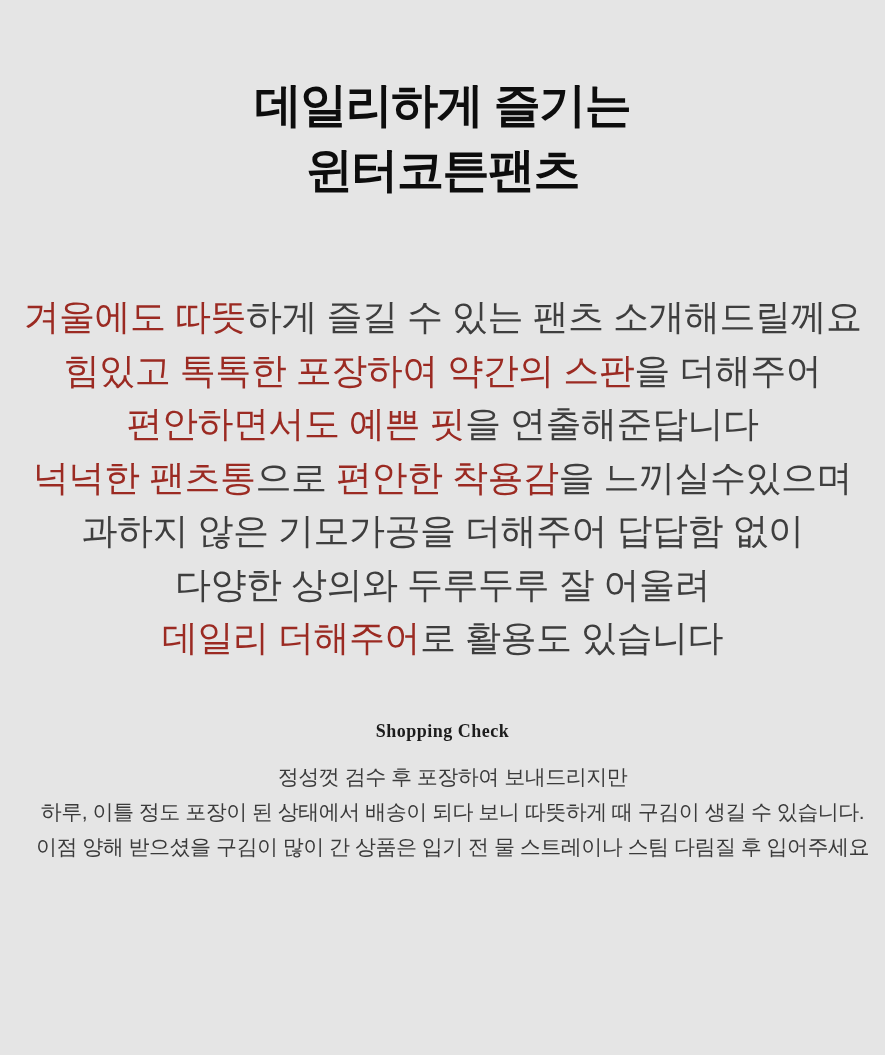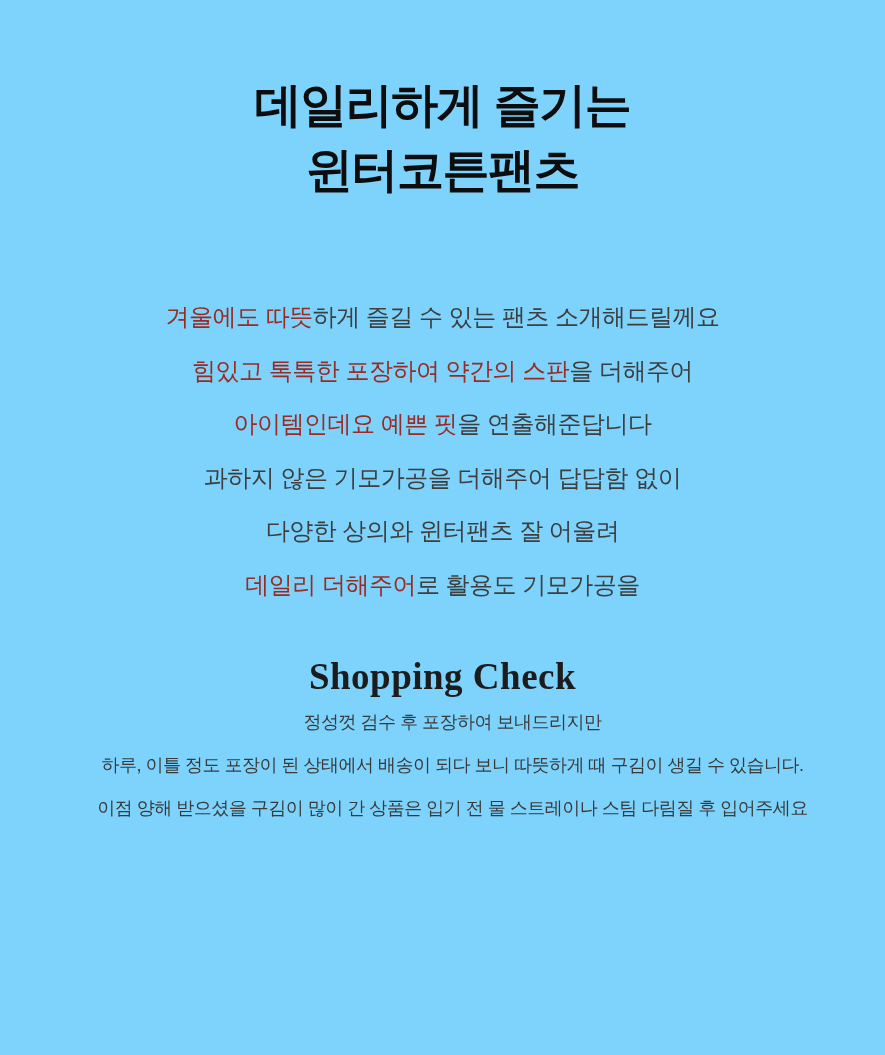--- a/index.html
+++ b/index.html
@@ -9,94 +9,95 @@
   }
   body {
     width: 885px;
     height: 1055px;
     overflow: hidden;
     font-family: "Liberation Sans", "DejaVu Sans", sans-serif;
   }
   .page {
     width: 885px;
     height: 1055px;
-    background: #7dd3fc;
+    background: #e5e5e5;
     text-align: center;
   }
   .product-title {
     margin: 0;
     padding-top: 72px;
     font-size: 47px;
     line-height: 65px;
     font-weight: 800;
     letter-spacing: -1.5px;
     color: #0d0d0d;
   }
   .product-title .title-line {
     display: block;
   }
   .body-copy {
     margin-top: 88px;
   }
   .body-line {
     margin: 0;
-    font-size: 24px;
+    font-size: 36px;
     line-height: 53.5px;
     font-weight: 400;
     letter-spacing: -0.5px;
     color: #3e3e3e;
   }
   .body-line .accent {
     color: #9b2a22;
   }
   .body-line .plain {
     color: #3e3e3e;
   }
   .shopping-check {
     margin-top: 50px;
   }
   .check-heading {
     margin: 0;
     font-family: "Liberation Serif", "DejaVu Serif", serif;
-    font-size: 37px;
+    font-size: 18px;
     line-height: 32px;
     font-weight: 600;
     letter-spacing: 0.5px;
     color: #1c1c1c;
   }
   .check-notes {
     margin-top: 14px;
   }
   .check-note {
-    margin: 12px;
-    font-size: 18px;
+    margin: 4px;
+    font-size: 21px;
     line-height: 31px;
     font-weight: 500;
     letter-spacing: -0.5px;
     color: #3a3a3a;
     padding-left: 20px;
   }
 </style>
 </head>
 <body>
 
 <div class="page">
 
   <h1 class="product-title">
     <span class="title-line">데일리하게 즐기는</span>
     <span class="title-line">윈터코튼팬츠</span>
   </h1>
 
   <div class="body-copy">
       <p class="body-line"><span class="accent">겨울에도 따뜻</span><span class="plain">하게 즐길 수 있는 팬츠 소개해드릴께요</span></p>
       <p class="body-line"><span class="accent">힘있고 톡톡한 포장하여 약간의 스판</span><span class="plain">을 더해주어</span></p>
-      <p class="body-line"><span class="accent">아이템인데요 예쁜 핏</span><span class="plain">을 연출해준답니다</span></p>
+      <p class="body-line"><span class="accent">편안하면서도 예쁜 핏</span><span class="plain">을 연출해준답니다</span></p>
+      <p class="body-line"><span class="accent">넉넉한 팬츠통</span><span class="plain">으로 </span><span class="accent">편안한 착용감</span><span class="plain">을 느끼실수있으며</span></p>
       <p class="body-line"><span class="plain">과하지 않은 기모가공을 더해주어 답답함 없이</span></p>
-      <p class="body-line"><span class="plain">다양한 상의와 윈터팬츠 잘 어울려</span></p>
-      <p class="body-line"><span class="accent">데일리 더해주어</span><span class="plain">로 활용도 기모가공을</span></p>
+      <p class="body-line"><span class="plain">다양한 상의와 두루두루 잘 어울려</span></p>
+      <p class="body-line"><span class="accent">데일리 더해주어</span><span class="plain">로 활용도 있습니다</span></p>
     </div>
 
   <div class="shopping-check">
     <h2 class="check-heading">Shopping Check</h2>
     <div class="check-notes">
         <p class="check-note">정성껏 검수 후 포장하여 보내드리지만</p>
         <p class="check-note">하루, 이틀 정도 포장이 된 상태에서 배송이 되다 보니 따뜻하게 때 구김이 생길 수 있습니다.</p>
         <p class="check-note">이점 양해 받으셨을 구김이 많이 간 상품은 입기 전 물 스트레이나 스팀 다림질 후 입어주세요</p>
       </div>
   </div>

